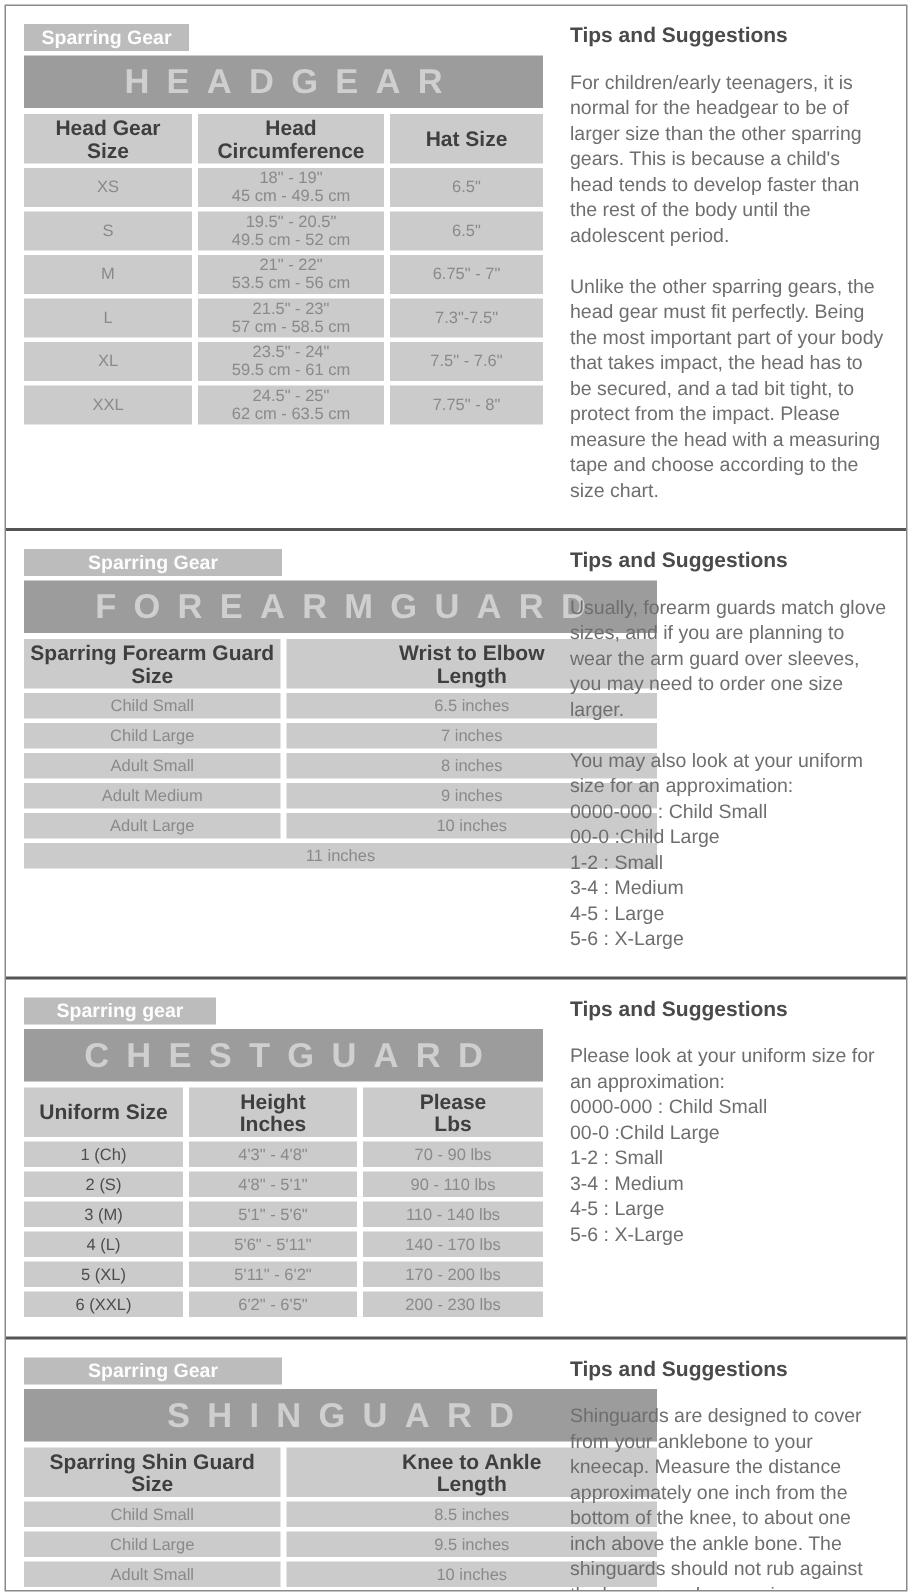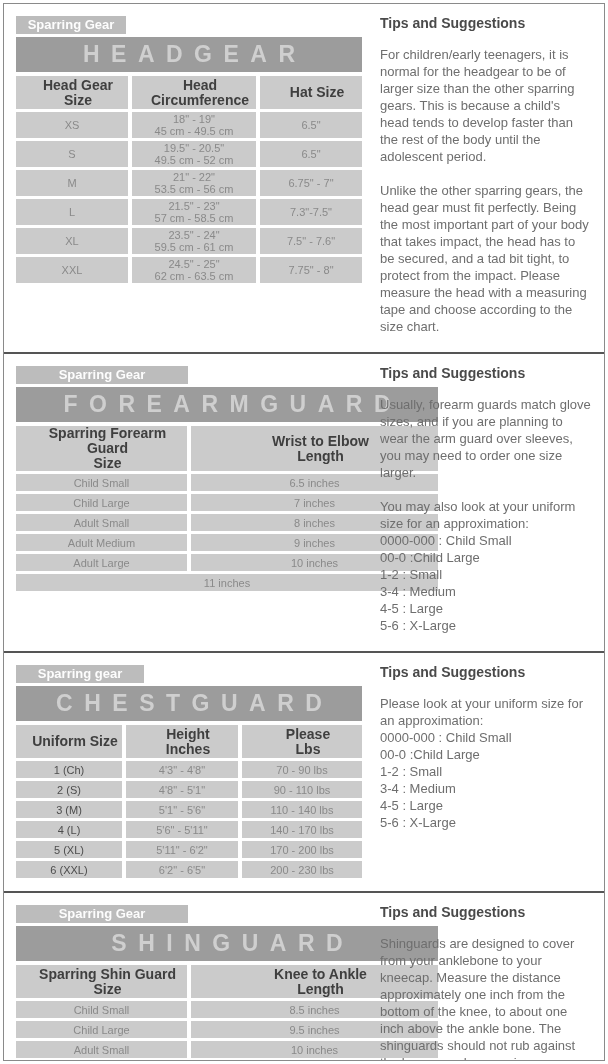--- a/index.html
+++ b/index.html
@@ -52,21 +52,21 @@
 
   .trow { display:flex; margin-bottom:3px; }
   .cell {
     background:#cbcbcb;
     display:flex; align-items:center; justify-content:center;
     text-align:center; white-space:pre-line;
   }
   .cell + .cell { margin-left:4px; }
   .hcell {
     font-weight:bold; color:#3f3f3f; font-size:14px;
-    min-height:33px; line-height:15px;padding-left:12px;
+    min-height:33px; line-height:15px;
   }
   .dcell {
     color:#8a8a8a; font-size:11px;
     min-height:26px; line-height:12px;
   }
   .dcell-s {
     color:#8a8a8a; font-size:11px;
     min-height:17px; line-height:12px;
   }
   .bold { font-weight:normal; color:#4d4d4d; }

